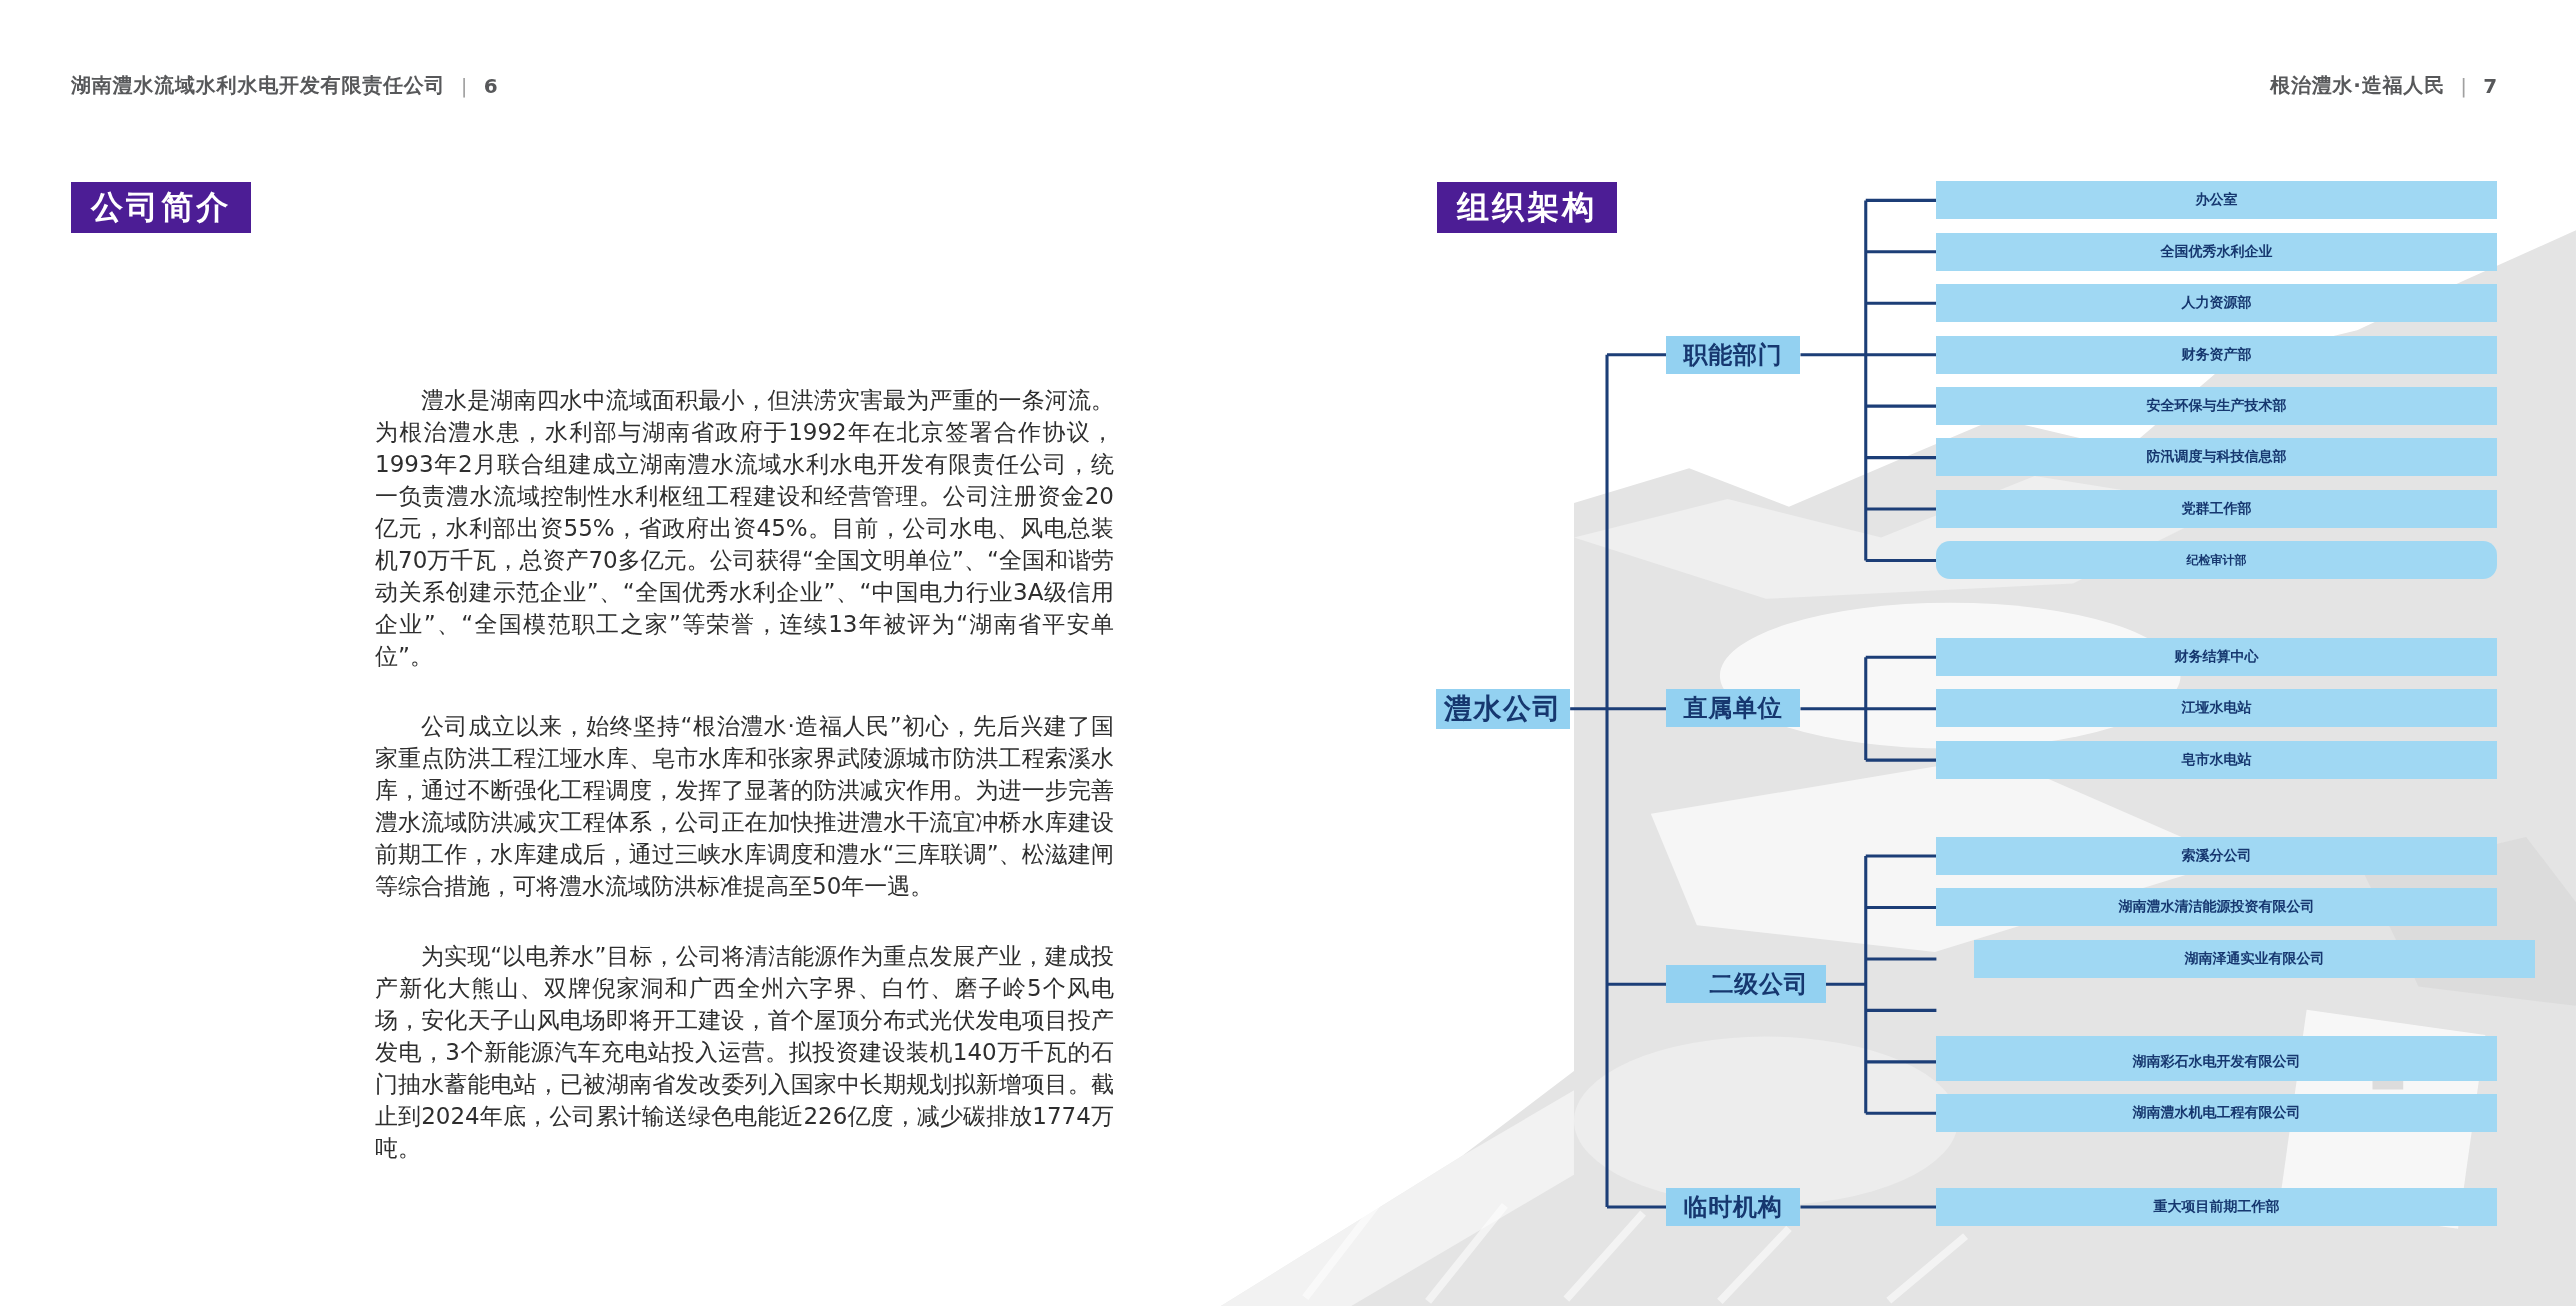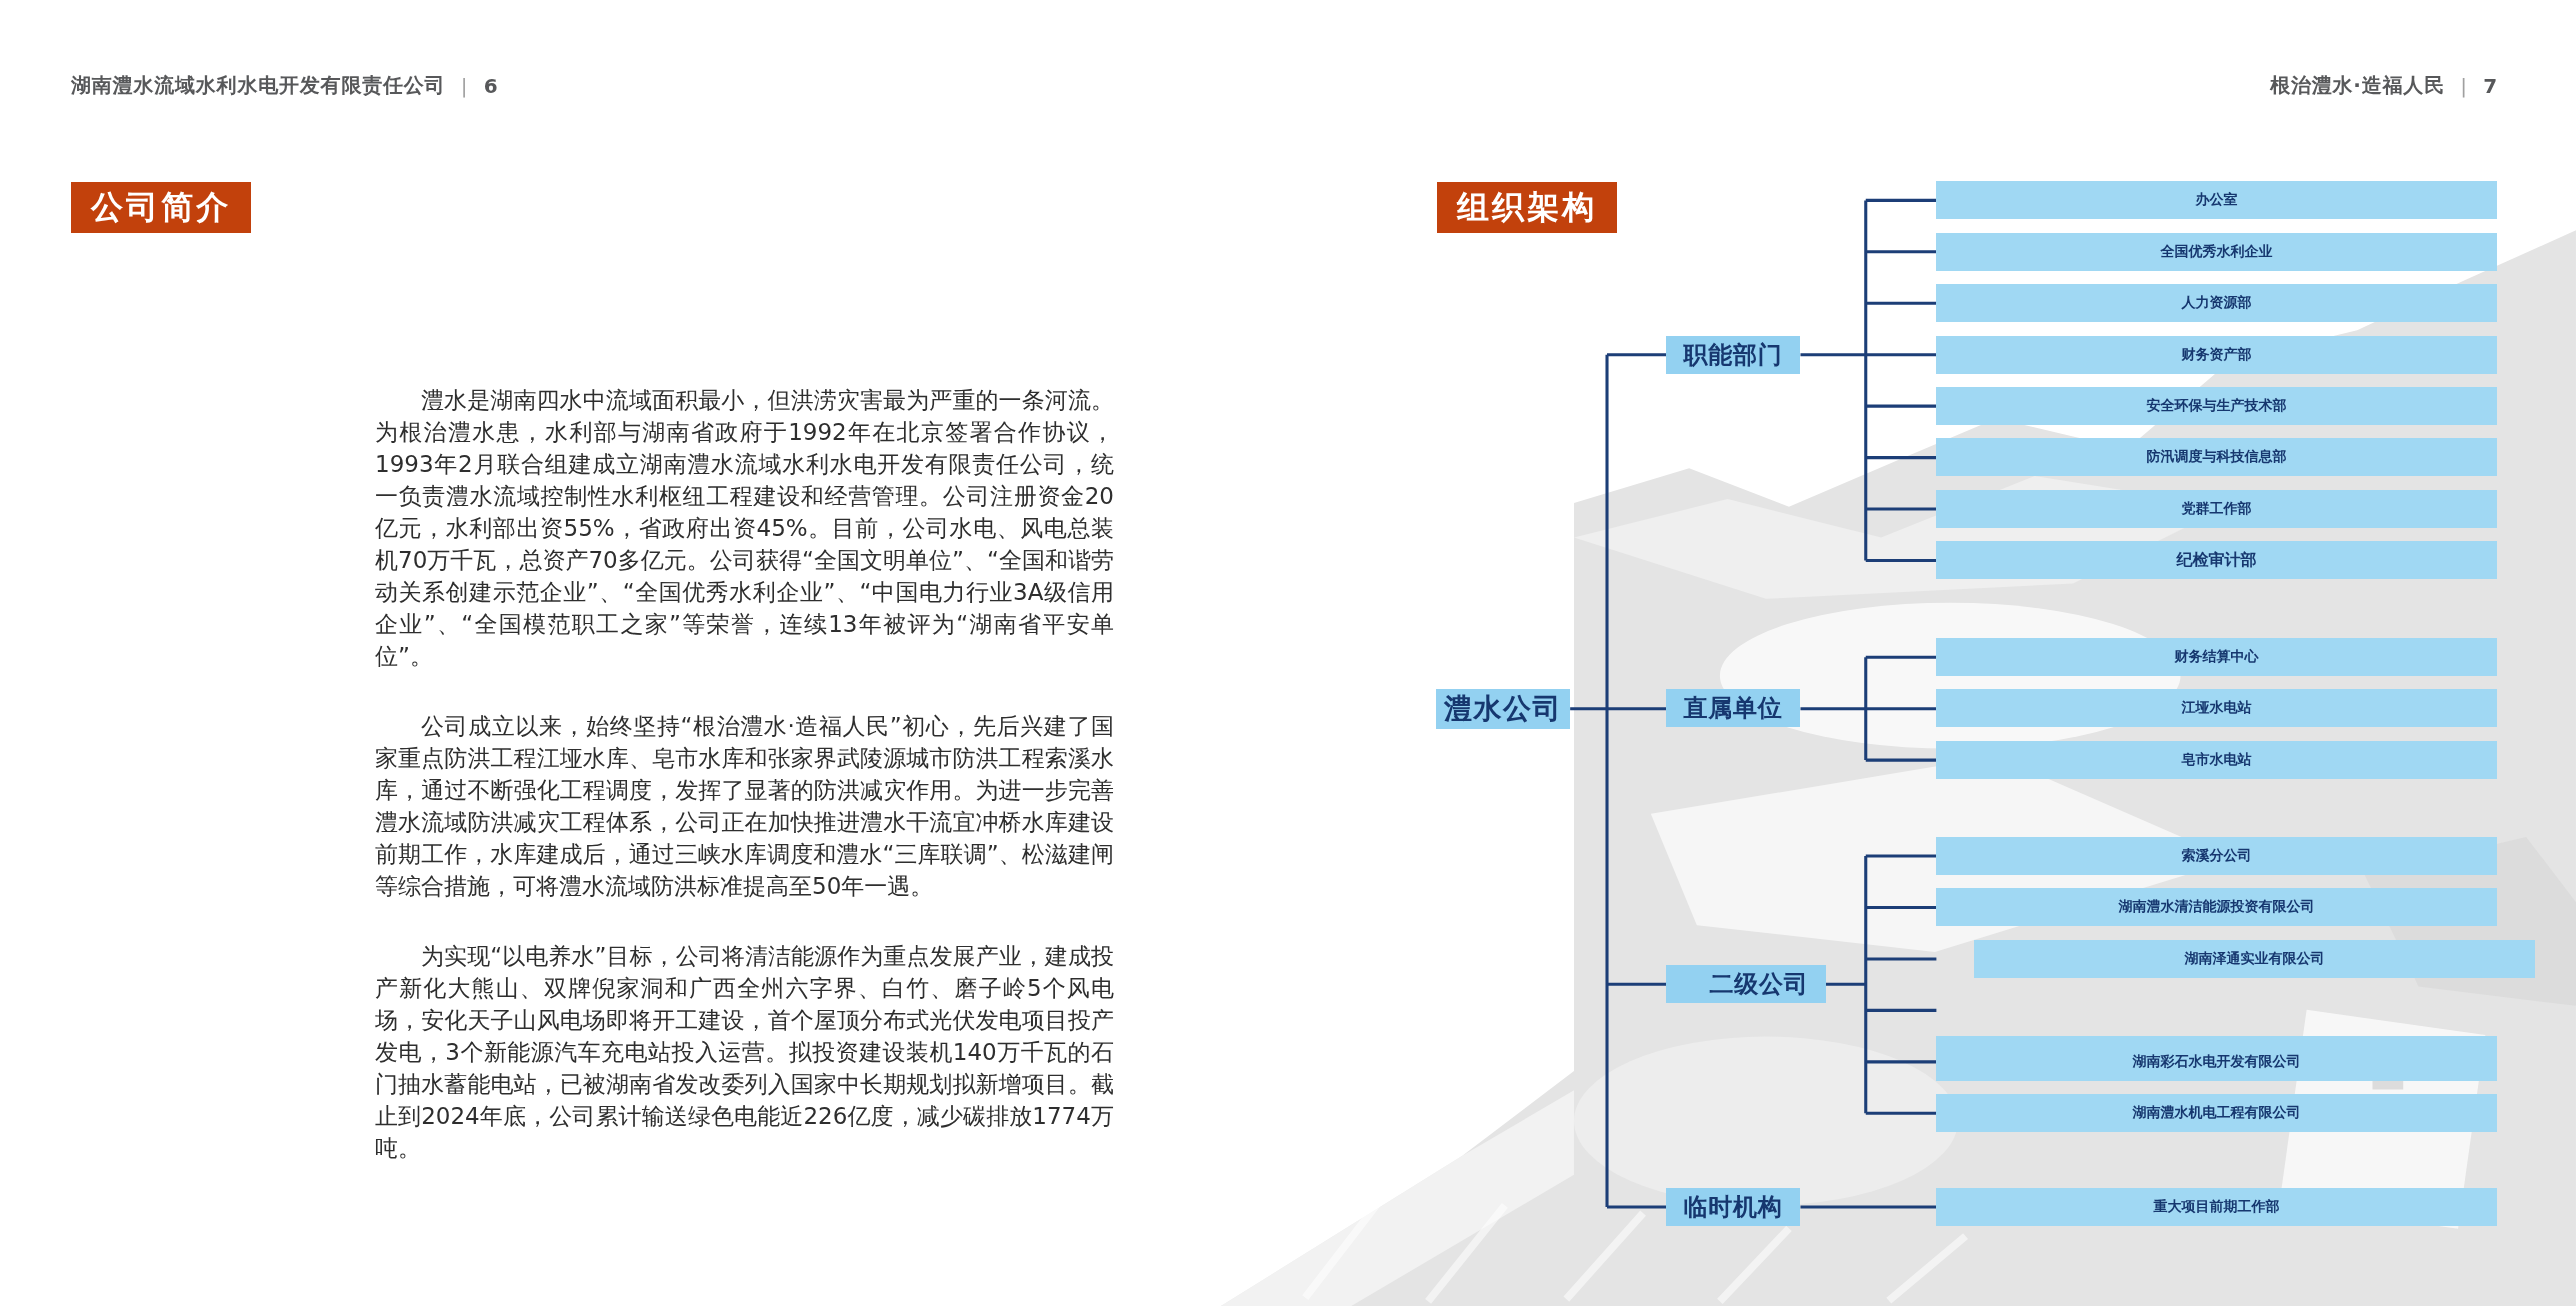--- a/index.html
+++ b/index.html
@@ -6,21 +6,21 @@
   .stage{position:relative;width:2576px;height:1306px;background:#ffffff;overflow:hidden;
          font-family:"DejaVu Sans","Liberation Sans",sans-serif;}
   
   .hdr{position:absolute;top:72px;display:flex;align-items:center;gap:15.4px;
        font-size:20px;font-weight:bold;color:#57585a;letter-spacing:0.8px;}
   .hdr-left{left:71px;}
   .hdr-right{right:78px;}
   .hdr .sep{color:#a0a0a0;font-weight:normal;font-size:20px;}
   
   .badge{position:absolute;top:182px;height:51px;display:flex;align-items:center;
-         padding:0 20px;background:#c2410c;color:#ffffff;font-size:32px;font-weight:bold;
+         padding:0 20px;background:#4c1d95;color:#ffffff;font-size:32px;font-weight:bold;
          letter-spacing:3.1px;}
   .badge-left{left:71px;}
   .badge-right{left:1437px;}
   
   .bodytext{position:absolute;left:375px;top:384px;width:739px;font-size:23px;
             line-height:32px;color:#2e2e2e;text-align:justify;}
   .bodytext p{margin:0 0 38px 0;text-indent:2em;}
   
   .photo,.lines{position:absolute;left:0;top:0;width:2576px;height:1306px;}
   .photo{z-index:1;} .lines{z-index:2;}
@@ -81,21 +81,21 @@
   <div class="root-box">澧水公司</div>
   <div id="org-boxes">
       <div class="cat-box" style="top: 336px;">职能部门</div>
       <div class="unit-box" style="top: 181px; font-size: 14px;">办公室</div>
       <div class="unit-box" style="top: 233px; font-size: 14px;">全国优秀水利企业</div>
       <div class="unit-box" style="top: 284px; font-size: 14px;">人力资源部</div>
       <div class="unit-box" style="top: 336px; font-size: 14px;">财务资产部</div>
       <div class="unit-box" style="top: 387px; font-size: 14px;">安全环保与生产技术部</div>
       <div class="unit-box" style="top: 438px; font-size: 14px;">防汛调度与科技信息部</div>
       <div class="unit-box" style="top: 490px; font-size: 14px;">党群工作部</div>
-      <div class="unit-box" style="top: 541px; font-size: 16px;">纪检审计部</div>
+      <div class="unit-box" style="top: 541px; font-size: 12px; border-radius: 14px;">纪检审计部</div>
       <div class="cat-box" style="top: 689px;">直属单位</div>
       <div class="unit-box" style="top: 638px; font-size: 14px; text-align: right;">财务结算中心</div>
       <div class="unit-box" style="top: 689px; font-size: 14px;">江垭水电站</div>
       <div class="unit-box" style="top: 741px; font-size: 14px;">皂市水电站</div>
       <div class="cat-box" style="top: 965px; padding-left: 26px;">二级公司</div>
       <div class="unit-box" style="top: 837px; font-size: 14px;">索溪分公司</div>
       <div class="unit-box" style="top: 888px; font-size: 14px;">湖南澧水清洁能源投资有限公司</div>
       <div class="unit-box" style="top: 940px; font-size: 14px; margin-left: 38px;">湖南泽通实业有限公司</div>
       <div class="unit-box" style="top: 991px; font-size: 14px; margin-top: 45px;">湖南澧水工程项目管理有限公司（澧水公司大坝安全监测中心）</div>
       <div class="unit-box" style="top: 1043px; font-size: 14px;">湖南彩石水电开发有限公司</div>

